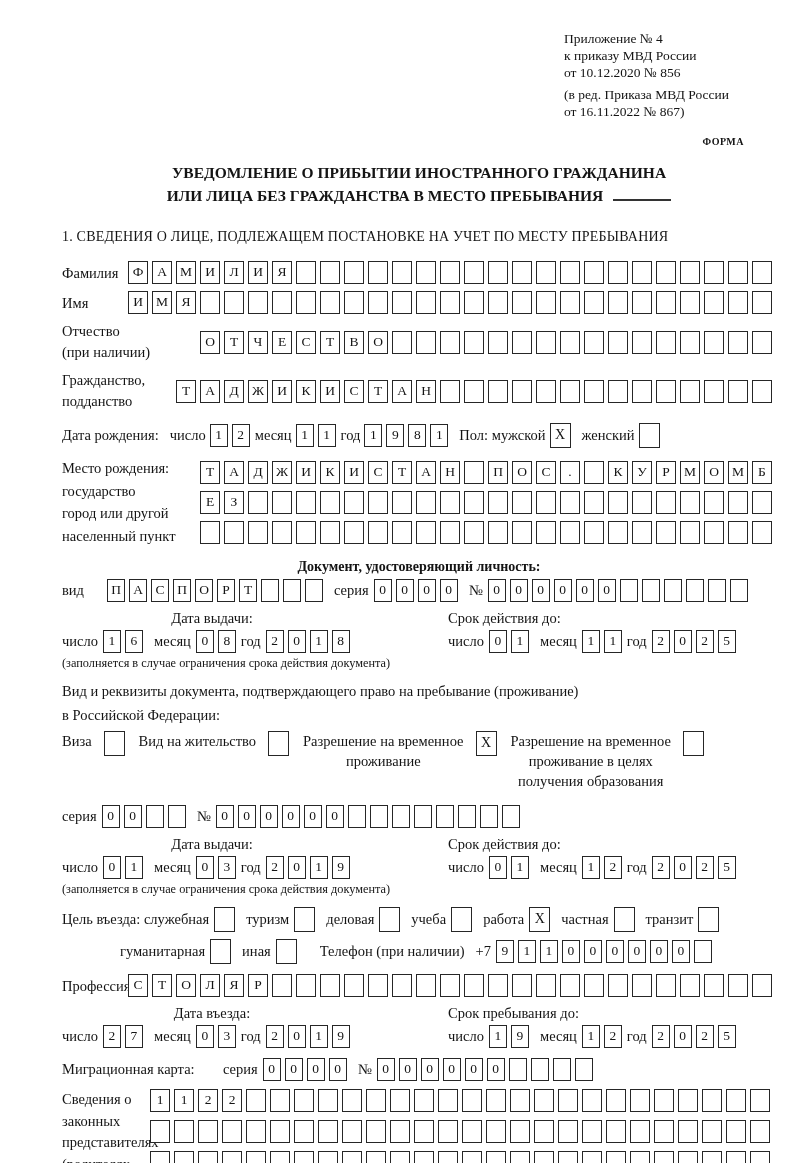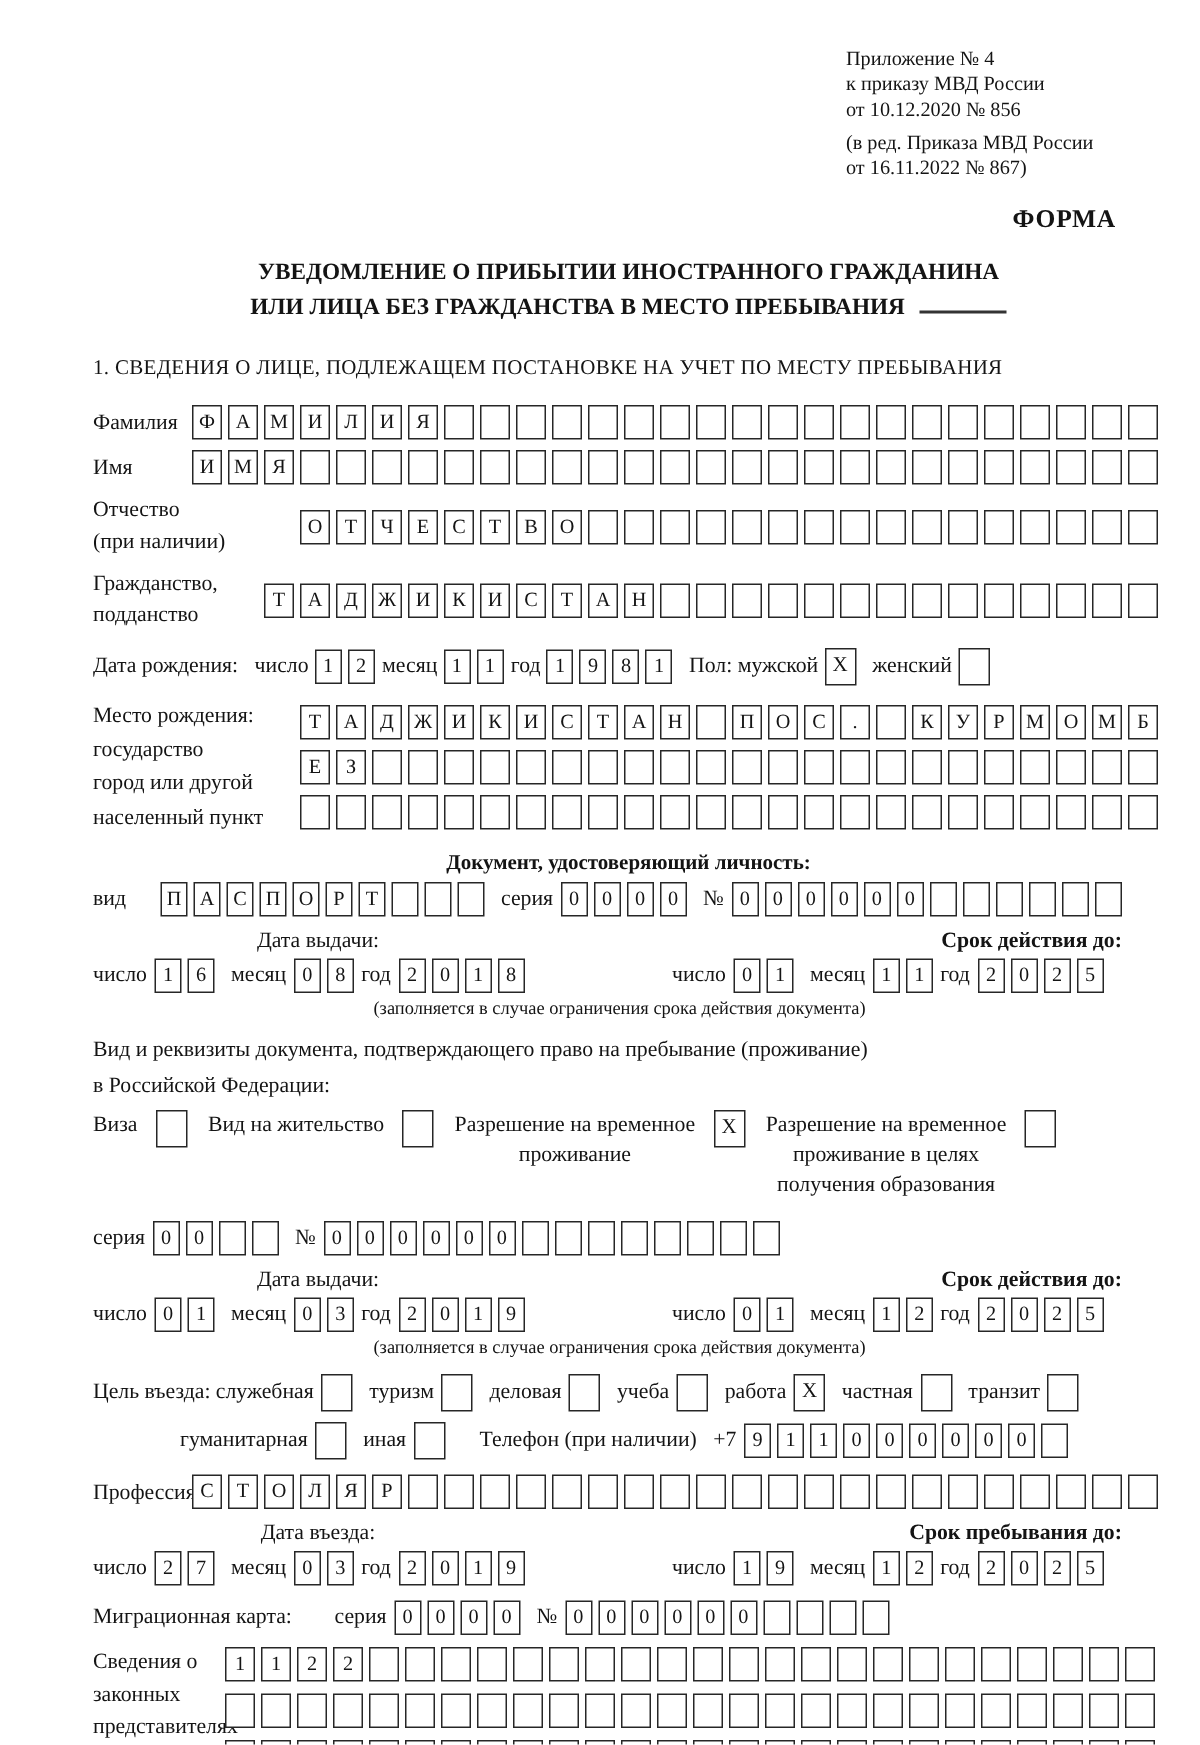--- a/index.html
+++ b/index.html
@@ -8,21 +8,21 @@
     width:800px; height:1163px; overflow:hidden;
     font-family:"Liberation Serif", serif;
     color:#141414; font-size:14.5px;
   }
   .page { padding:30px 24px 10px 62px; }
 
   
   .hdr-wrap { display:flex; justify-content:flex-end; }
   .hdr-block { width:212px; font-size:13.5px; line-height:17px; }
   .hdr-block .gap { height:5px; }
-  .forma { text-align:right; padding-right:32px; font-weight:bold; font-size:17px; margin-top:16px; letter-spacing:.5px; }
+  .forma { text-align:right; padding-right:32px; font-weight:bold; font-size:10px; margin-top:16px; letter-spacing:.5px; }
 
   
   .title { text-align:center; font-weight:bold; font-size:15.5px; line-height:23px; margin-top:14px; }
   .blank-line { display:inline-block; width:58px; border-bottom:2px solid #333; height:14px; margin-left:10px; }
   .section-h { font-weight:normal; font-size:14px; margin-top:22px; letter-spacing:.2px; }
 
   
   .row { display:flex; align-items:center; margin-top:7px; }
   .lbl { flex-shrink:0; line-height:20px; }
   .lbl2 { line-height:21px; }
@@ -37,24 +37,24 @@
   .mini .box, .mini.boxes .box { width:18px; height:23px; }
   .chk .box { width:21px; height:25px; font-size:14px; line-height:22px; }
 
   .inline { display:flex; align-items:center; gap:5px; flex-wrap:nowrap; }
   .grp { display:flex; align-items:center; gap:4px; }
   .ml { margin-left:6px; }
 
   
   .date-caption { display:flex; margin-top:8px; }
   .date-caption .c1 { width:300px; text-align:center; }
-  .date-caption .c2 { width:300px; text-align:right; margin-left:86px;font-weight:bold; }
+  .date-caption .c2 { width:300px; text-align:left; margin-left:86px; }
   .dates-line { display:flex; align-items:center; margin-top:3px; }
   .dates-line .right { margin-left:86px; }
-  .note { text-align:center; font-size:12.3px; margin-top:3px; padding-right:12px; }
+  .note { text-align:left; font-size:12.3px; margin-top:3px; padding-right:12px; }
 
   .doc-h { text-align:center; font-weight:bold; font-size:14px; margin-top:12px; }
 
   .para { line-height:24px; margin-top:8px; }
 
   
   .permit-row { display:flex; align-items:flex-start; margin-top:4px; }
   .permit-item { display:flex; align-items:flex-start; gap:12px; }
   .permit-item .txt { text-align:center; line-height:20px; }
   .permit-item + .permit-item { margin-left:14px; }

